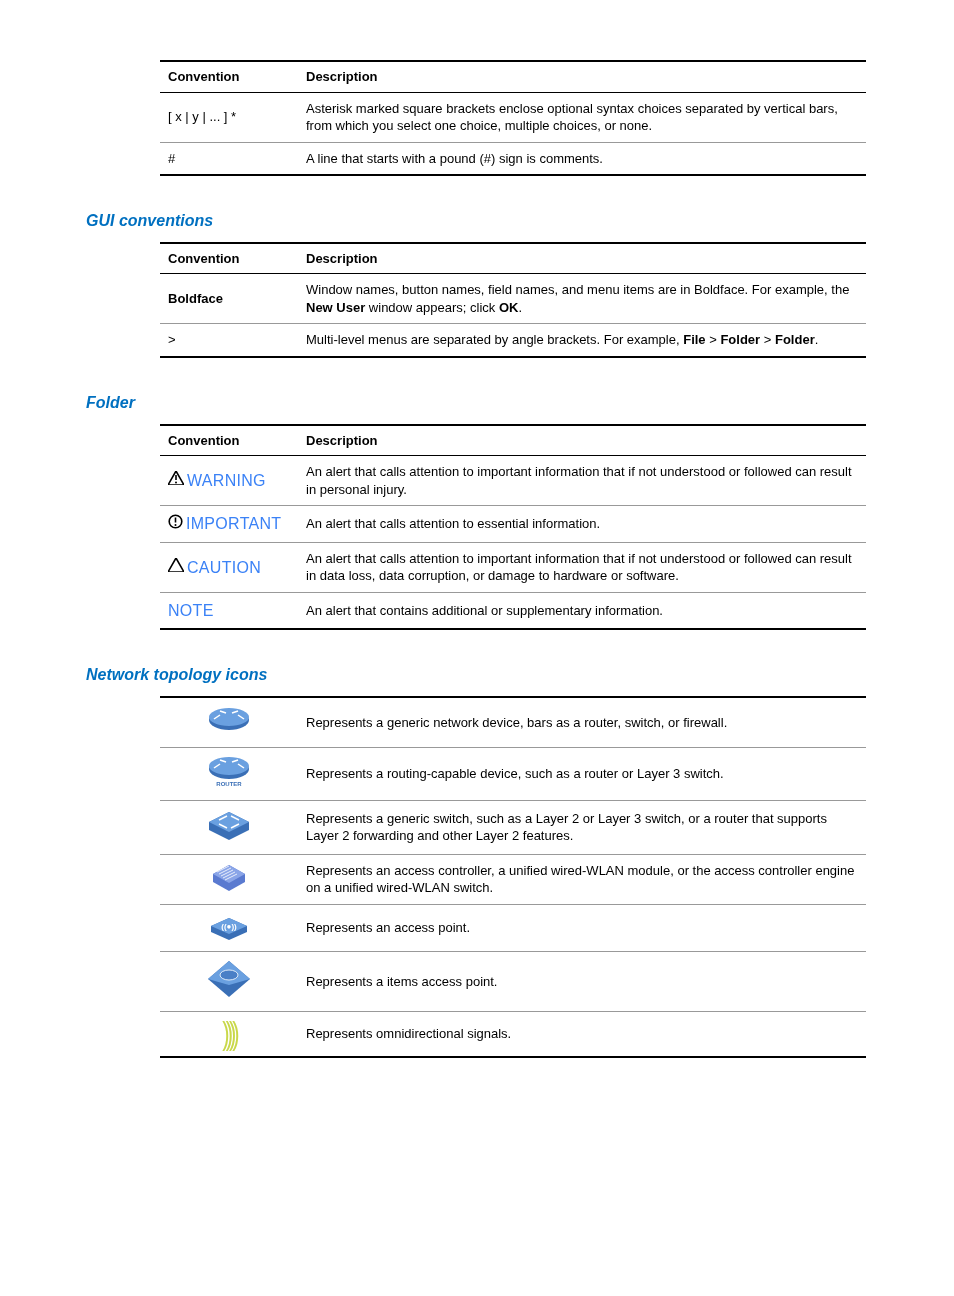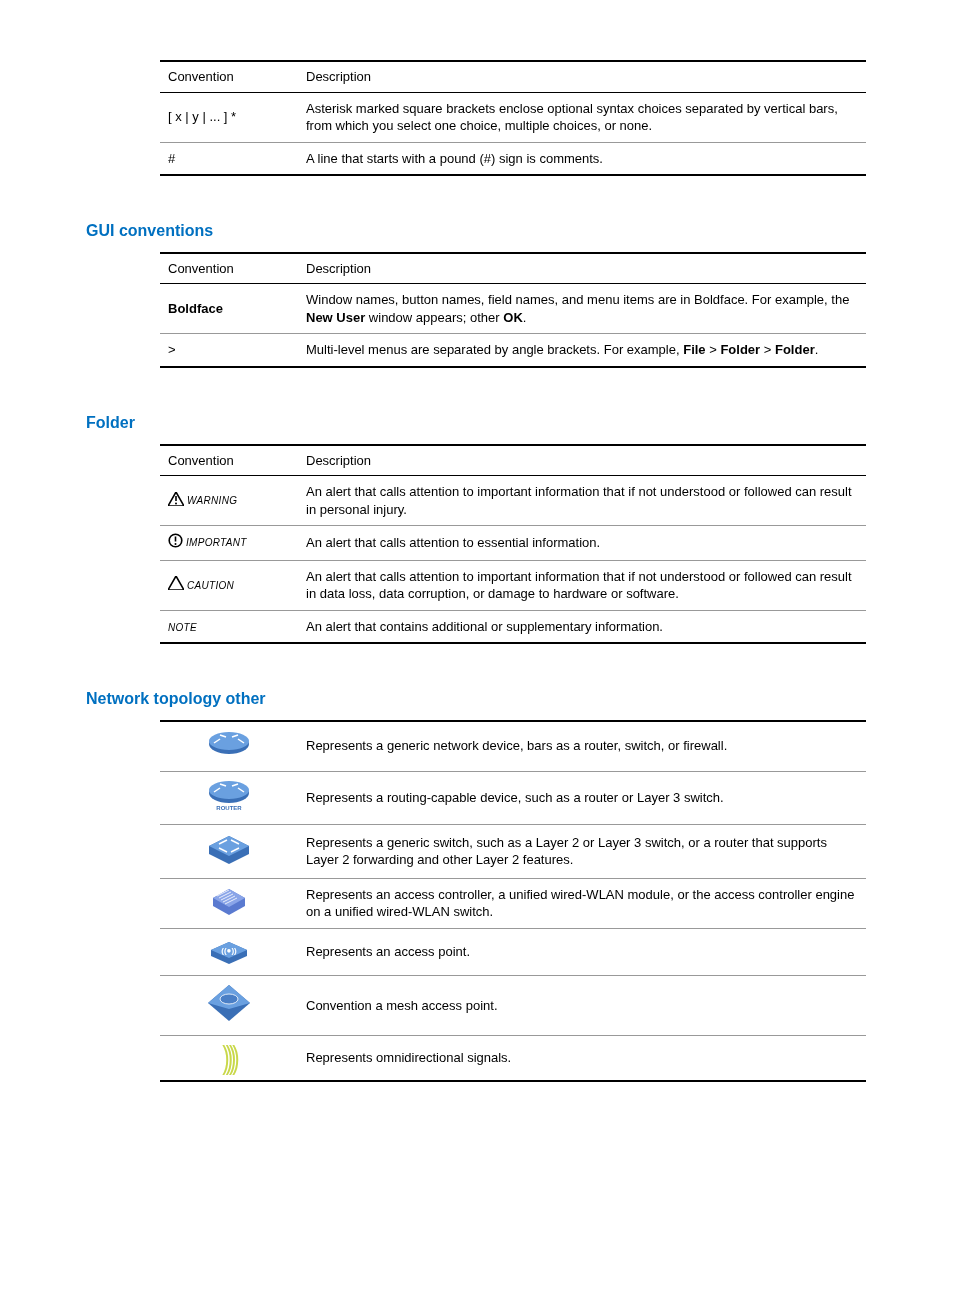--- a/index.html
+++ b/index.html
@@ -8,49 +8,49 @@
     color: #000;
     margin: 0;
     padding: 60px 86px 60px 86px;
     width: 782px;
     line-height: 1.35;
   }
   h2.section {
     color: #0070C0;
     font-size: 16px;
     font-weight: bold;
-    margin: 44px 0 10px 0;
+    margin: 34px 0 10px 0;
+    font-style: italic;
   }
   .tbl {
     margin-left: 74px;
     width: 706px;
     border-collapse: collapse;
     border-top: 2px solid #000;
     border-bottom: 2px solid #000;
   }
   .tbl th {
     text-align: left;
-    font-weight: normal;
+    font-weight: bold;
     padding: 6px 8px 6px 8px;
     border-bottom: 1.5px solid #000;
     vertical-align: top;
   }
   .tbl td {
     padding: 7px 8px;
     border-bottom: 1px solid #999;
     vertical-align: middle;
   }
   .tbl tr:last-child td { border-bottom: none; }
   .col-conv { width: 138px; }
   .symlabel {
-    color: #000000;
-    font-size: 10px;
+    color: #3b82f6;
+    font-size: 16px;
     vertical-align: middle;
     letter-spacing: 0.3px;
-    font-style: italic;
   }
   .warn-tri {
     display:inline-block; vertical-align:middle; margin-right:3px;
   }
   .bold { font-weight: bold; }
   .icon-cell { text-align:center; }
   .net-icon { display:inline-block; }
   .sig-omni {
     display:inline-block;
     font-size: 22px;
@@ -105,21 +105,21 @@
   <thead>
     <tr>
       <th>Convention</th>
       <th>Description</th>
     </tr>
   </thead>
   <tbody>
     <tr>
       <td class="bold">Boldface</td>
       <td>
-        <span>Window names, button names, field names, and menu items are in Boldface. For example, the </span><span class="bold">New User</span><span> window appears; other </span><span class="bold">OK</span><span>.</span>
+        <span>Window names, button names, field names, and menu items are in Boldface. For example, the </span><span class="bold">New User</span><span> window appears; click </span><span class="bold">OK</span><span>.</span>
       </td>
     </tr>
     <tr>
       <td>&gt;</td>
       <td>
         <span>Multi-level menus are separated by angle brackets. For example, </span><span class="bold">File</span><span> &gt; </span><span class="bold">Folder</span><span> &gt; </span><span class="bold">Folder</span><span>.</span>
       </td>
     </tr>
   </tbody>
 </table>
@@ -174,21 +174,21 @@
     </tr>
     <tr>
       <td>
         <span class="symlabel">NOTE</span>
       </td>
       <td>An alert that contains additional or supplementary information.</td>
     </tr>
   </tbody>
 </table>
 
-<h2 class="section">Network topology other</h2>
+<h2 class="section">Network topology icons</h2>
 
 <table class="tbl">
   <colgroup>
       <col class="col-conv">
       <col>
     </colgroup>
   <tbody>
     <tr>
       <td class="icon-cell">
         <span class="net-icon">
@@ -274,21 +274,21 @@
     <tr>
       <td class="icon-cell">
         <span class="net-icon">
           <svg width="50" height="40" viewBox="0 0 50 40">
               <path d="M25 2 L46 20 L25 38 L4 20 Z" fill="#3a6fb6"></path>
               <path d="M25 2 L46 20 L25 26 L4 20 Z" fill="#6aa0e0"></path>
               <ellipse cx="25" cy="16" rx="9" ry="5" fill="#4a7fc6" stroke="#fff" stroke-width="0.8"></ellipse>
             </svg>
         </span>
       </td>
-      <td>Convention a mesh access point.</td>
+      <td>Represents a items access point.</td>
     </tr>
     <tr>
       <td class="icon-cell">
         <span class="sig-omni">))))</span>
       </td>
       <td>Represents omnidirectional signals.</td>
     </tr>
   </tbody>
 </table>
 

